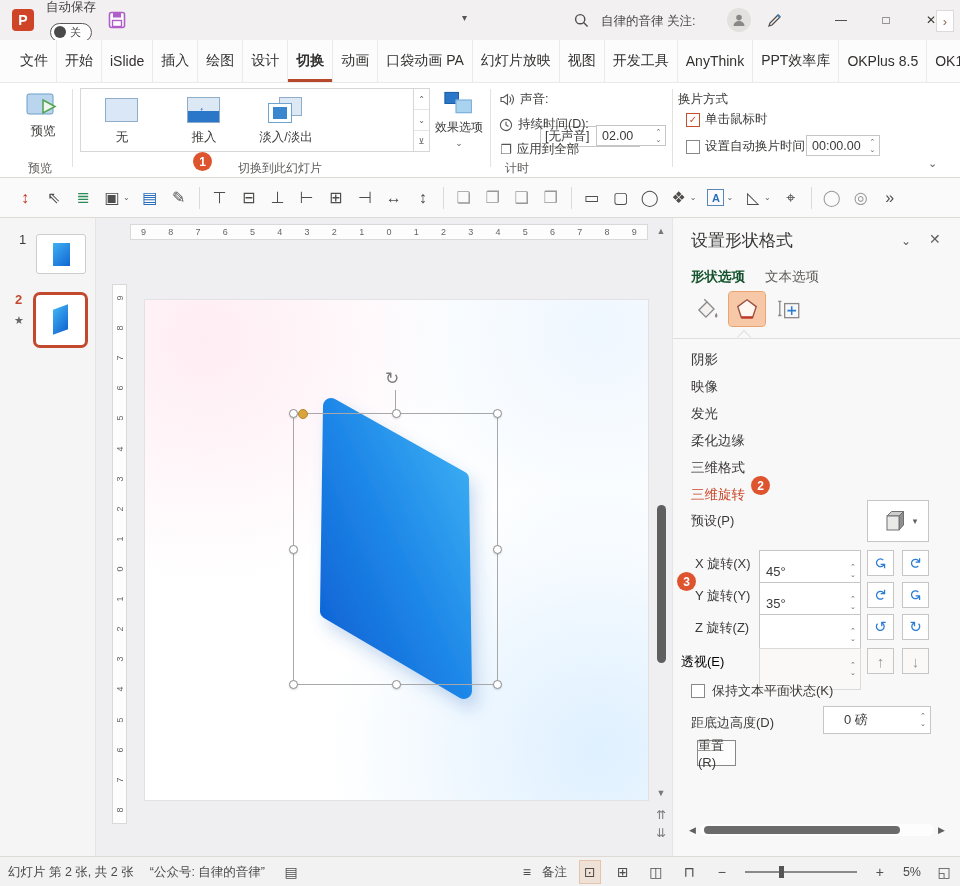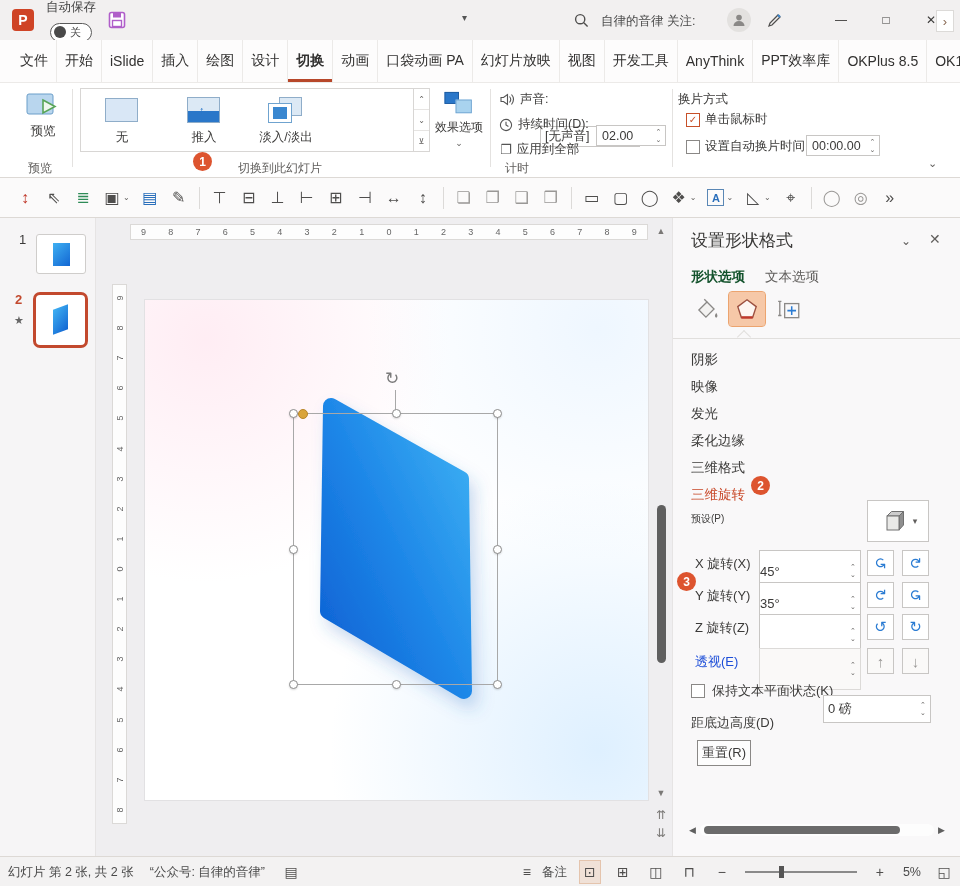--- a/index.html
+++ b/index.html
@@ -124,39 +124,39 @@
   .rp-tab { position:absolute; top:50px; font-size:13.5px; }
   .rp-tab.on { left:18px; font-weight:bold; color:#14532d; }
   .rp-tab.off { left:92px; color:#605e5c; }
   .rp-ico { position:absolute; top:74px; width:36px; height:34px; display:flex; align-items:center; justify-content:center; border-radius:3px; }
   .rp-ico.sel { background:#f6c8a8; outline:1px solid #eca46f; }
   .rp-divider { position:absolute; left:0; top:120px; width:100%; height:1px; background:#e1dfdd; }
   .rp-notch { position:absolute; left:66px; top:114px; width:10px; height:10px; background:#f9f8f9; border-left:1px solid #e1dfdd; border-top:1px solid #e1dfdd; transform:rotate(45deg); }
   .psec-list { position:absolute; left:18px; top:128px; }
   .psec { height:27px; font-size:13.5px; color:#3b3a39; display:flex; align-items:center; }
   .psec.accent { color:#c84727; }
-  .preset-label { position:absolute; left:18px; top:294px; font-size:10px; }
+  .preset-label { position:absolute; left:18px; top:294px; font-size:13px; }
   .preset-btn { position:absolute; left:194px; top:282px; width:62px; height:42px; background:#fff; border:1px solid #c8c6c4; display:flex; align-items:center; justify-content:center; gap:4px; }
   .preset-btn .pdc { font-size:9px; color:#605e5c; }
   .rot-row { position:absolute; left:0; width:288px; height:26px; }
   .rot-row .rlabel { position:absolute; left:22px; top:5px; font-size:13px; }
-  .rot-row .rlabel.dis { color:#1d4ed8; left:22px; }
-  .rspin { position:absolute; left:86px; top:0; width:102px; height:42px; border:1px solid #c8c6c4; background:#fff; display:flex; align-items:center; font-size:13px; }
+  .rot-row .rlabel.dis { color:#000000; left:8px; }
+  .rspin { position:absolute; left:86px; top:0; width:102px; height:42px; border:1px solid #c8c6c4; background:#fff; display:flex; align-items:center; padding-left:6px; font-size:13px; }
   .rspin.dis { background:#faf9f8; border-color:#dcdad8; }
   .rspin .sb { margin-left:auto; width:14px; display:flex; flex-direction:column; align-items:center; font-size:7px; color:#605e5c; line-height:1.2; font-style:normal; }
   .rbtn { position:absolute; top:0; width:27px; height:26px; border:1px solid #c8c6c4; background:#fff; display:flex; align-items:center; justify-content:center; font-size:15px; color:#2b7cd3; }
   .rbtn.b1 { left:194px; } .rbtn.b2 { left:229px; }
   .rbtn.gray { color:#9a9896; background:#faf9f8; }
   .rbtn .rx { display:inline-block; transform:rotate(90deg); }
   .rbtn .ry { display:inline-block; transform:rotate(90deg) scaleX(-1); }
   .keepflat { position:absolute; left:18px; top:464px; display:flex; align-items:center; gap:7px; font-size:13px; }
   .hrow-label { position:absolute; left:18px; top:496px; font-size:13px; }
-  .hspin { position:absolute; left:150px; top:477px; width:108px; height:28px; border:1px solid #c8c6c4; background:#fff; display:flex; align-items:center; padding-left:4px; font-size:13px; }
+  .hspin { position:absolute; left:150px; top:488px; width:108px; height:28px; border:1px solid #c8c6c4; background:#fff; display:flex; align-items:center; padding-left:20px; font-size:13px; }
   .hspin .sb { margin-left:auto; width:14px; display:flex; flex-direction:column; align-items:center; font-size:7px; color:#605e5c; line-height:1.2; font-style:normal; }
-  .reset-btn { position:absolute; left:24px; top:522px; width:54px; height:26px; border:1px solid #8a8886; background:#fdfdfd; display:flex; align-items:center; justify-content:center; font-size:13px; }
+  .reset-btn { position:absolute; left:24px; top:522px; width:39px; height:26px; border:1px solid #8a8886; background:#fdfdfd; display:flex; align-items:center; justify-content:center; font-size:13px; }
   .rp-hscroll { position:absolute; left:16px; top:604px; width:256px; height:16px; display:flex; align-items:center; gap:4px; }
   .rp-hscroll .arr { font-size:9px; color:#5f5f5f; }
   .rp-hscroll .track { position:relative; flex:1; height:12px; background:#fdfdfd; border-radius:6px; }
   .rp-hscroll .hthumb { position:absolute; left:4px; top:2px; width:196px; height:8px; background:#6b6b6b; border-radius:4px; }
 
   
   .statusbar { position:absolute; left:0; bottom:0; width:960px; height:30px; background:#f3f2f2; border-top:1px solid #ddd9d5; font-size:12.5px; color:#4a4a4a; }
   .sb-left { position:absolute; left:8px; top:0; height:30px; display:flex; align-items:center; gap:16px; white-space:nowrap; }
   .sb-right { position:absolute; right:6px; top:0; height:30px; display:flex; align-items:center; gap:13px; }
   .sb-ic { font-size:14px; color:#4f4e4d; display:flex; align-items:center; justify-content:center; width:20px; height:22px; }

